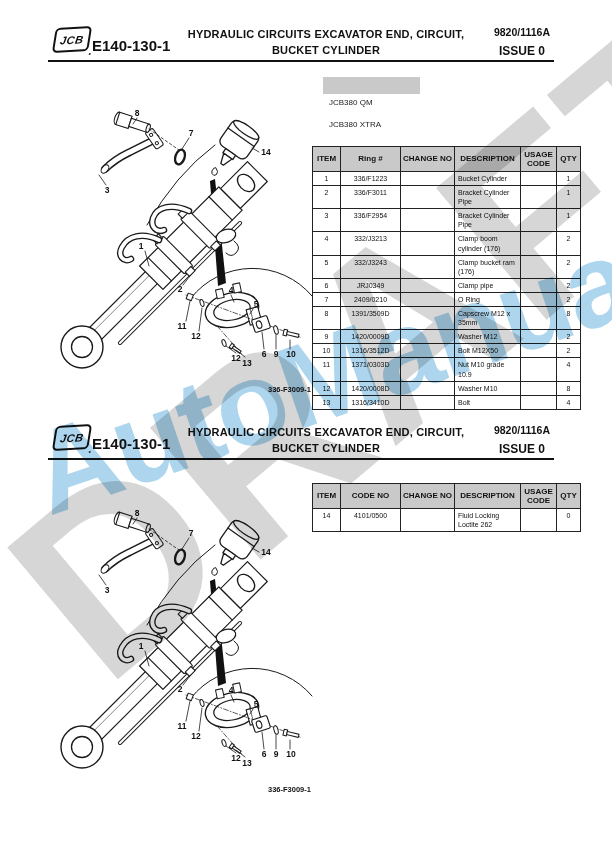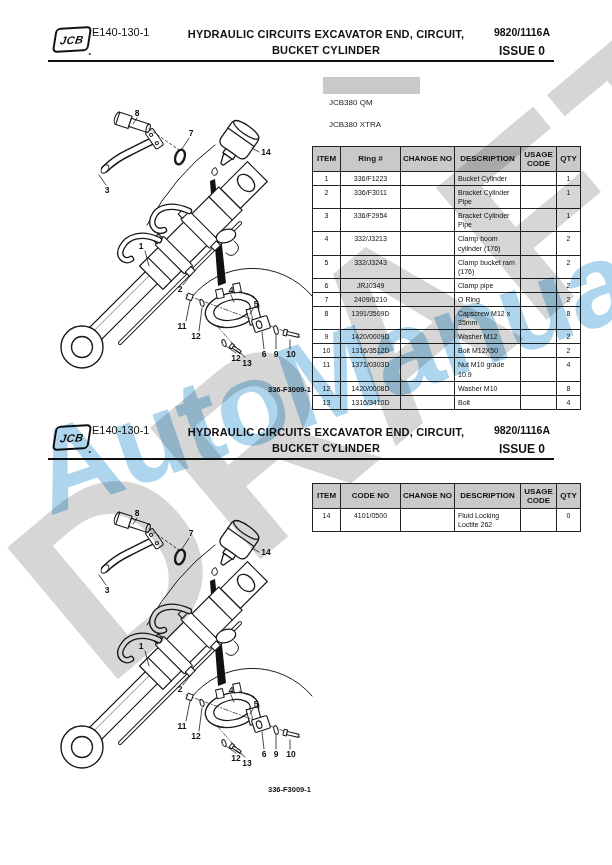--- a/index.html
+++ b/index.html
@@ -5,21 +5,21 @@
   html,body{margin:0;padding:0;background:#888;}
   #page{position:relative;width:612px;height:865px;background:#ffffff;overflow:hidden;
         font-family:"Liberation Sans","DejaVu Sans",sans-serif;color:#111;}
   
   .hdr{position:absolute;left:0;width:612px;height:70px;}
   .logo{position:absolute;left:54px;top:8px;width:32px;height:21px;border:2px solid #111;
         border-radius:5px;transform:skewX(-12deg) rotate(-3deg);display:flex;
         align-items:center;justify-content:center;background:#fff;}
   .logo span{font-weight:bold;font-style:italic;font-size:11px;letter-spacing:.5px;color:#111;}
   .logo::after{content:"";position:absolute;right:-5px;bottom:-6px;width:2px;height:2px;background:#333;border-radius:50%;}
-  .doccode{position:absolute;left:92px;top:7px;font-size:11px;font-weight:normal;}
+  .doccode{position:absolute;left:92px;top:18px;font-size:15px;font-weight:bold;}
   .title{position:absolute;left:166px;top:7px;width:320px;font-size:11px;font-weight:bold;line-height:16px;letter-spacing:.2px;text-align:center;}
   .refblk{position:absolute;right:62px;top:7px;text-align:center;font-weight:bold;}
   .refno{font-size:10.5px;}
   .issue{font-size:12px;margin-top:6px;}
   .rule{position:absolute;left:48px;top:41px;width:506px;height:2px;background:#111;}
   
   .redacted{position:absolute;left:323px;top:77px;width:97px;height:17px;background:#c9c9c9;}
   .model{position:absolute;left:329px;font-size:8px;color:#222;}
   
   table.ptable{position:absolute;left:312px;width:268px;border-collapse:collapse;

